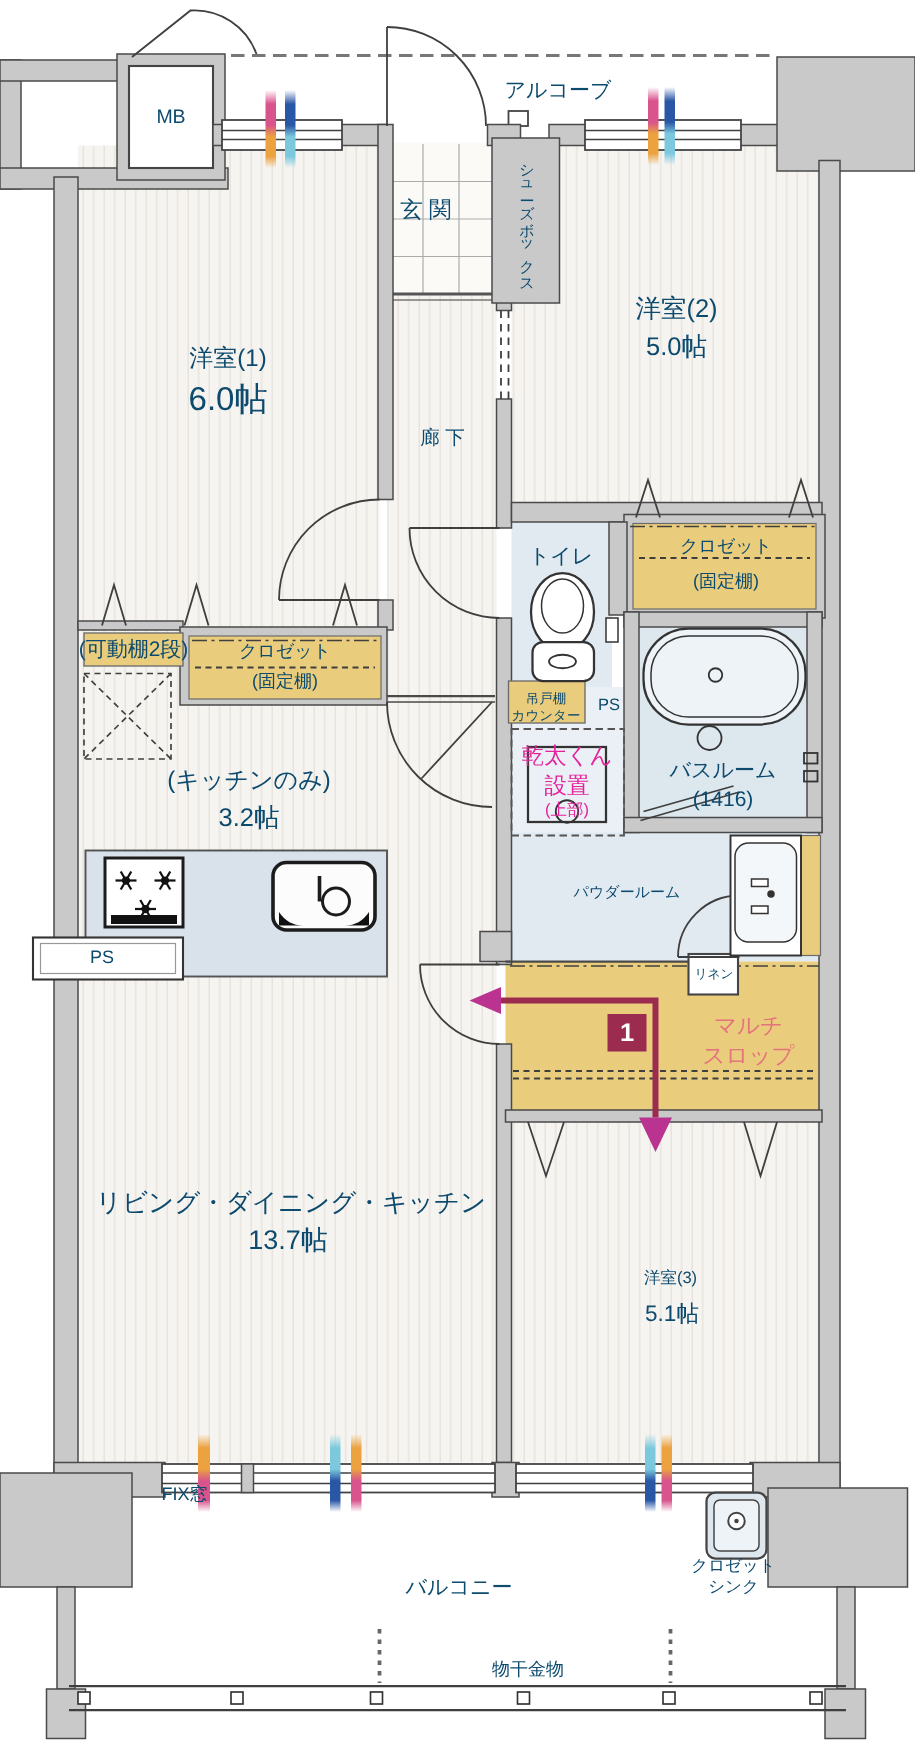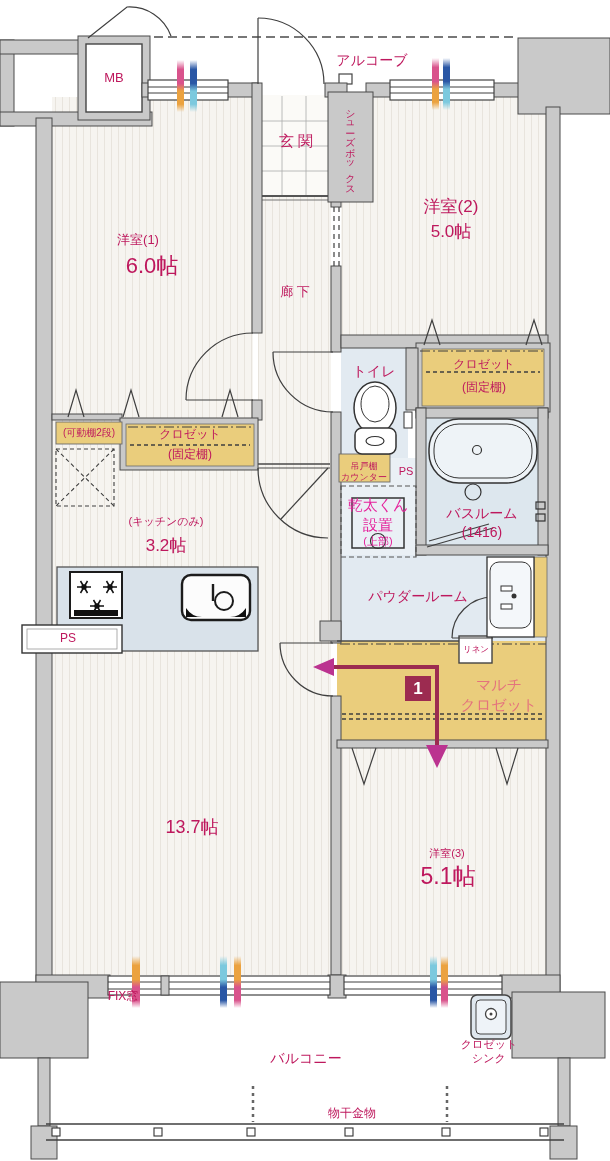--- a/index.html
+++ b/index.html
@@ -16,21 +16,21 @@
   }
   html,body{margin:0;padding:0;background:#fff;}
   #plan{position:relative;width:610px;height:1161px;background:#fff;overflow:hidden;
         font-family:"Liberation Sans","DejaVu Sans",sans-serif;}
   #plan svg{position:absolute;left:0;top:0;}
   .wall{fill:var(--wall-gray);stroke:#4a4a4a;stroke-width:1;}
   .yellow{fill:var(--closet-yellow);}
   .wet{fill:var(--wet-floor);}
   .ln{stroke:var(--line-dark);fill:none;}
   .lbl{position:absolute;transform:translate(-50%,-50%);white-space:pre-line;text-align:center;
-       color:#be185d;line-height:1.35;}
+       color:#0c4a6e;line-height:1.35;}
   .vert{writing-mode:vertical-rl;text-orientation:upright;letter-spacing:1px;}
   .pink{color:var(--dryer-text-pink);font-weight:normal;}
   .coral{color:var(--closet-text-pink);}
   .badge{position:absolute;left:405px;top:676px;width:26px;height:25px;line-height:25px;
          background:var(--route-line);color:#fff;font-size:17px;font-weight:bold;text-align:center;}
 </style>
 </head>
 <body>
 
 <div id="plan">
@@ -309,50 +309,51 @@
 
   <g>
     <path d="M 437 745 L 437 667 L 334 667" fill="none" stroke="var(--route-line)" stroke-width="4"></path>
     <polygon points="313,667 334,658 334,676" fill="var(--route-arrowhead)"></polygon>
     <polygon points="437,768 426,745 448,745" fill="var(--route-arrowhead)"></polygon>
   </g>
 </svg>
 
   <div class="lbl" style="left:114px;top:78px;font-size:13px">MB</div>
   <div class="lbl" style="left:372px;top:60px;font-size:14px">アルコーブ</div>
-  <div class="lbl" style="left:296px;top:141px;font-size:15px">玄 関</div>
+  <div class="lbl" style="left:284px;top:141px;font-size:15px">玄 関</div>
   <div class="lbl vert" style="left:350px;top:147px;font-size:10px">シューズボックス</div>
-  <div class="lbl" style="left:138px;top:240px;font-size:13px">洋室(1)</div>
+  <div class="lbl" style="left:152px;top:240px;font-size:16px">洋室(1)</div>
   <div class="lbl" style="left:152px;top:266px;font-size:22px">6.0帖</div>
   <div class="lbl" style="left:451px;top:207px;font-size:17px">洋室(2)</div>
   <div class="lbl" style="left:451px;top:232px;font-size:17px">5.0帖</div>
   <div class="lbl" style="left:295px;top:292px;font-size:13px">廊 下</div>
   <div class="lbl" style="left:374px;top:371px;font-size:14px">トイレ</div>
   <div class="lbl" style="left:484px;top:376px;font-size:12px;line-height:1.9">クロゼット
 (固定棚)</div>
-  <div class="lbl" style="left:89px;top:433px;font-size:10px">(可動棚2段)</div>
+  <div class="lbl" style="left:89px;top:433px;font-size:14px">(可動棚2段)</div>
   <div class="lbl" style="left:190px;top:445px;font-size:12px;line-height:1.65">クロゼット
 (固定棚)</div>
-  <div class="lbl" style="left:166px;top:521px;font-size:11px">(キッチンのみ)</div>
+  <div class="lbl" style="left:166px;top:521px;font-size:16px">(キッチンのみ)</div>
   <div class="lbl" style="left:166px;top:546px;font-size:17px">3.2帖</div>
   <div class="lbl" style="left:482px;top:523px;font-size:14px">バスルーム
 (1416)</div>
   <div class="lbl" style="left:364px;top:472px;font-size:9px;line-height:1.25">吊戸棚
 カウンター</div>
   <div class="lbl" style="left:68px;top:638px;font-size:12px">PS</div>
   <div class="lbl" style="left:406px;top:471px;font-size:11px">PS</div>
   <div class="lbl pink" style="left:378px;top:514px;font-size:15px;line-height:1.3">乾太くん
 設置</div>
   <div class="lbl pink" style="left:378px;top:541px;font-size:11px">(上部)</div>
-  <div class="lbl" style="left:418px;top:596px;font-size:14px">パウダールーム</div>
+  <div class="lbl" style="left:418px;top:596px;font-size:10px">パウダールーム</div>
   <div class="lbl" style="left:476px;top:650px;font-size:8.5px">リネン</div>
   <div class="lbl coral" style="left:499px;top:695px;font-size:15px;line-height:1.35">マルチ
-クロゼット</div>
+スロップ</div>
   <div class="badge">1</div>
+  <div class="lbl" style="left:194px;top:803px;font-size:17px">リビング・ダイニング・キッチン</div>
   <div class="lbl" style="left:192px;top:827px;font-size:18px">13.7帖</div>
   <div class="lbl" style="left:447px;top:853px;font-size:11px">洋室(3)</div>
-  <div class="lbl" style="left:448px;top:877px;font-size:23px">5.1帖</div>
+  <div class="lbl" style="left:448px;top:877px;font-size:15px">5.1帖</div>
   <div class="lbl" style="left:123px;top:996px;font-size:12px">FIX窓</div>
   <div class="lbl" style="left:306px;top:1058px;font-size:14px">バルコニー</div>
   <div class="lbl" style="left:489px;top:1052px;font-size:11px;line-height:1.25">クロゼット
 シンク</div>
   <div class="lbl" style="left:352px;top:1113px;font-size:12px">物干金物</div>
 </div>
 
 </body></html>

